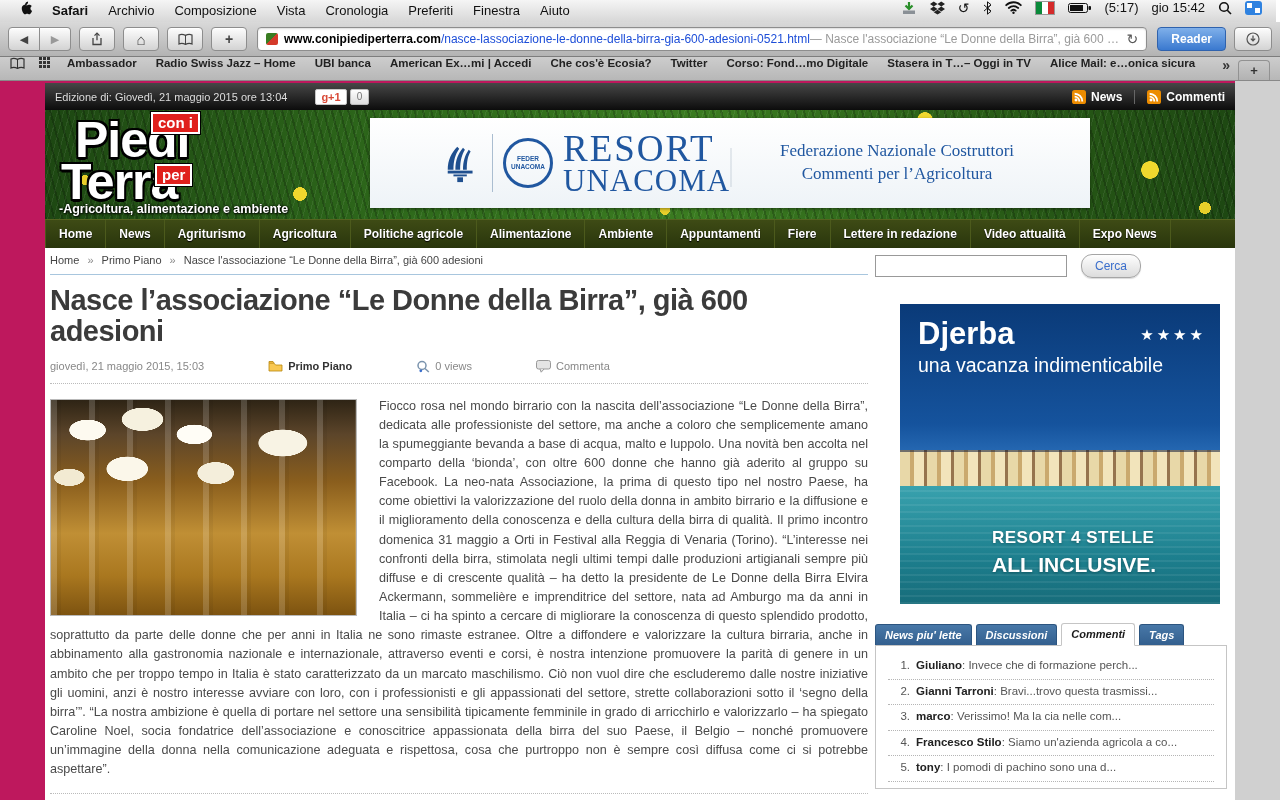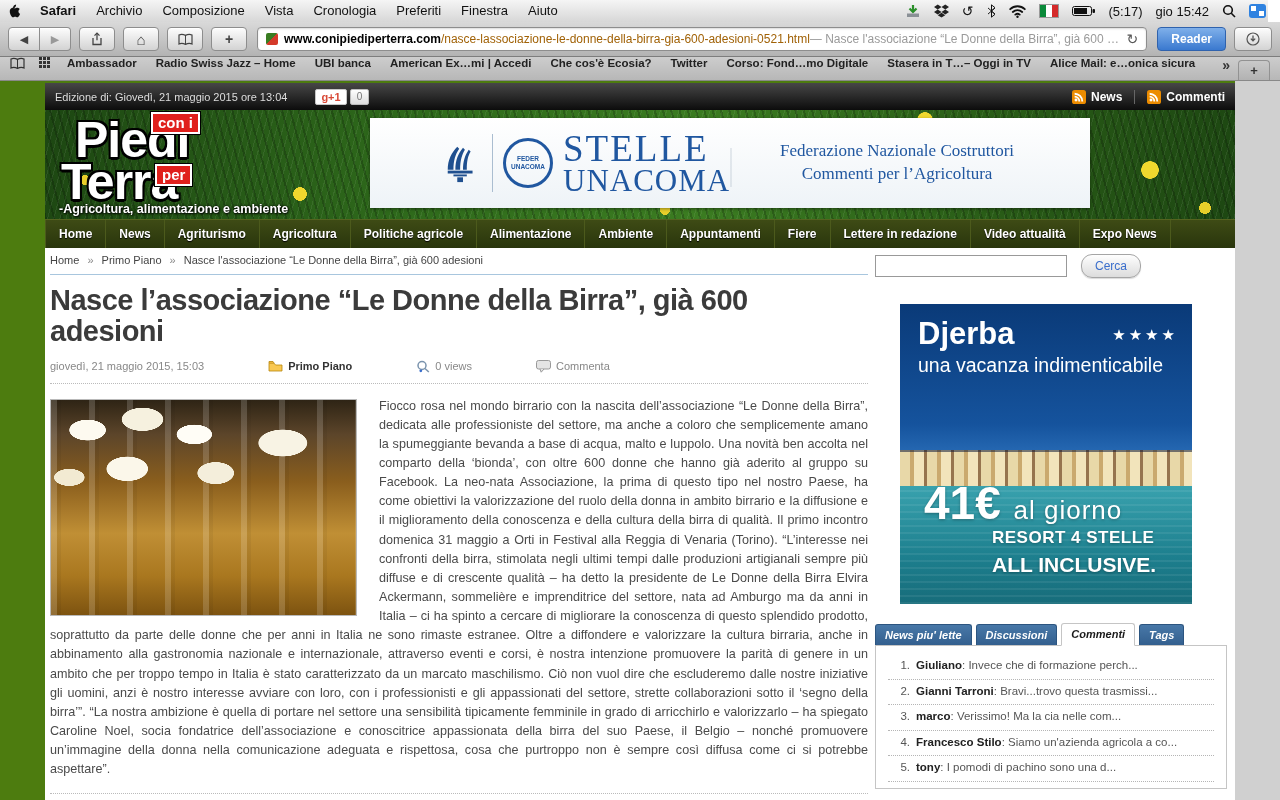--- a/index.html
+++ b/index.html
@@ -1,20 +1,20 @@
 <!DOCTYPE html>
 <html><head>
 <meta charset="utf-8">
 <style>
   html,body{margin:0;padding:0;}
   body{width:1280px;height:800px;overflow:hidden;font-family:"Liberation Sans",sans-serif;background:#fff;}
   #app{position:relative;width:1280px;height:800px;overflow:hidden;}
 
   
-  .menubar{position:absolute;top:0;left:0;right:12px;height:22px;background:linear-gradient(#f5f5f5,#d7d7d7);border-bottom:1px solid #8e8e8e;display:flex;align-items:center;padding:0 2px;font-size:13px;color:#111;}
+  .menubar{position:absolute;top:0;left:0;right:4px;height:22px;background:linear-gradient(#f5f5f5,#d7d7d7);border-bottom:1px solid #8e8e8e;display:flex;align-items:flex-start;padding:0 14px;font-size:13px;color:#111;}
   .menubar .mitem{padding:0 10px;line-height:22px;}
   .menubar .app-name{font-weight:bold;}
   .apple-wrap{padding:0 8px 0 6px;display:flex;align-items:center;}
   .mstatus{margin-left:auto;display:flex;align-items:center;gap:13px;}
   .mstatus .sicon{display:flex;align-items:center;}
   .flag-it{display:inline-flex;width:18px;height:12px;border:1px solid #999;}
   .flag-it i{flex:1;}
   .flag-it i:nth-child(1){background:#0a8a3a;}
   .flag-it i:nth-child(2){background:#fff;}
   .flag-it i:nth-child(3){background:#d42a2a;}
@@ -31,35 +31,35 @@
   .navgrp{display:inline-flex;}
   .navgrp .tbtn{width:30px;border-radius:0;font-size:11px;}
   .navgrp .tbtn:first-child{border-radius:4px 0 0 4px;}
   .navgrp .tbtn:last-child{border-radius:0 4px 4px 0;border-left:none;color:#999;}
   .tbtn.sq{width:34px;margin-left:8px;}
   .glyph-home{font-size:15px;line-height:15px;}
   .glyph-plus{font-size:14px;font-weight:bold;}
   .urlfield{flex:1;height:22px;margin:0 10px;background:#fff;border:1px solid #8d8d8d;border-radius:4px;display:flex;align-items:center;padding:0 8px;font-size:12px;white-space:nowrap;overflow:hidden;box-shadow:inset 0 1px 2px rgba(0,0,0,.15);}
   .favicon{width:12px;height:12px;margin-right:6px;flex:0 0 auto;background:linear-gradient(135deg,#3a7d22 50%,#d43a2a 50%);border-radius:2px;}
   .url-domain{color:#000;font-weight:bold;}
-  .url-path{color:#a16207;}
+  .url-path{color:#1d4ed8;}
   .url-title{color:#9a9a9a;flex:1;overflow:hidden;text-overflow:ellipsis;}
   .reload-g{color:#555;font-size:14px;margin-left:6px;}
   .reader-btn{height:22px;padding:0 13px;border-radius:4px;background:linear-gradient(#7fb0ea,#3a79cf);border:1px solid #2f62ad;color:#fff;font-size:12px;font-weight:bold;display:inline-flex;align-items:center;}
   .dl-btn{width:36px;margin-left:8px;}
 
   
   .bmbar{position:absolute;top:57px;left:0;right:0;height:23px;background:linear-gradient(#cdcdcd,#b7b7b7);border-bottom:1px solid #898989;display:flex;align-items:flex-start;padding:0 10px;font-size:11.5px;font-weight:bold;color:#222;}
   .bmicon{margin-right:14px;display:flex;align-items:center;}
   .bmitem{margin-right:19px;white-space:nowrap;}
   .bm-chev{margin-left:auto;font-size:14px;color:#333;padding:0 8px;}
   .newtab{width:30px;height:19px;border:1px solid #929292;border-bottom:none;border-radius:4px 4px 0 0;background:linear-gradient(#c9c9c9,#b2b2b2);display:flex;align-items:center;justify-content:center;color:#333;font-size:13px;align-self:flex-end;}
 
   
-  .page{position:absolute;top:81px;left:0;right:0;bottom:0;background:#4d7c0f;overflow:hidden;}
+  .page{position:absolute;top:81px;left:0;right:0;bottom:0;background:#be185d;overflow:hidden;}
   .gutter-right{position:absolute;top:0;right:0;width:45px;height:100%;background:#d0d0d0;}
   .wrapper{position:absolute;left:45px;top:2px;width:1190px;}
 
   .siteblack{height:27px;background:linear-gradient(#474747,#0c0c0c);display:flex;align-items:center;padding:0 10px;color:#ddd;font-size:11px;}
   .gplus{margin-left:28px;display:inline-flex;align-items:center;}
   .gplus .gp-btn{background:#fff;border:1px solid #c6c6c6;border-radius:2px;color:#d94a38;font-weight:bold;font-size:11px;padding:0 5px;line-height:14px;}
   .gplus .gp-count{background:linear-gradient(#fefefe,#dedede);border:1px solid #bbb;border-radius:2px;color:#777;font-size:10px;padding:0 6px;line-height:14px;margin-left:3px;}
   .hdr-rss{margin-left:auto;display:flex;align-items:center;gap:8px;color:#fff;font-weight:bold;font-size:12px;}
   .hdr-rss .vsep{width:1px;height:14px;background:#666;margin:0 4px;}
   .rss-link{display:inline-flex;align-items:center;gap:5px;color:#fff;}
@@ -122,21 +122,21 @@
     radial-gradient(ellipse 40px 22px at 76% 20%,#f8f3e4 60%,transparent 62%),
     repeating-linear-gradient(90deg,rgba(255,255,255,.16) 0 6px,rgba(0,0,0,.05) 6px 10px,transparent 10px 38px),
     linear-gradient(180deg,#2e2415 0%,#5c452a 16%,#8a5e1d 38%,#c08f35 62%,#a9771f 82%,#7d5310 100%);}
   .sharerow{clear:none;margin-top:14px;padding:7px 4px;border-top:1px dotted #bbb;border-bottom:1px dotted #bbb;display:flex;justify-content:flex-end;gap:7px;}
 
   
   .sidebar{position:absolute;left:830px;top:6px;width:352px;}
   .searchrow{display:flex;align-items:center;gap:14px;}
   .searchrow input{width:182px;height:20px;border:1px solid #999;font-size:12px;padding:0 4px;}
   .cerca-btn{height:22px;padding:0 13px;border-radius:11px;border:1px solid #a5a5a5;background:linear-gradient(#fefefe,#dcdcdc);color:#3a6ecc;font-size:12px;display:inline-flex;align-items:center;box-shadow:0 1px 1px rgba(0,0,0,.15);}
-  .ad{position:relative;width:292px;height:300px;margin:26px 0 0 25px;overflow:hidden;background:linear-gradient(180deg,#0a3a78 0%,#15539d 40%,#2a6eb8 52%);}
+  .ad{position:relative;width:320px;height:300px;margin:26px 0 0 25px;overflow:hidden;background:linear-gradient(180deg,#0a3a78 0%,#15539d 40%,#2a6eb8 52%);}
   .ad-buildings{position:absolute;left:0;right:0;top:146px;height:36px;background:repeating-linear-gradient(90deg,#e8d8a8 0 10px,#caa96e 10px 14px,#f2e4bb 14px 24px,#96744e 24px 27px);border-top:2px solid rgba(15,25,55,.55);}
   .ad-pool{position:absolute;left:0;right:0;top:182px;bottom:0;background:repeating-linear-gradient(0deg,rgba(255,255,255,.07) 0 2px,transparent 2px 7px),linear-gradient(180deg,#39a2ae,#1d7f8e 60%,#176c7a);}
   .ad .ad-title{position:absolute;left:18px;top:12px;color:#fff;font-size:31px;font-weight:bold;}
   .ad .ad-stars{position:absolute;right:14px;top:22px;color:#fff;font-size:15px;letter-spacing:3px;}
   .ad .ad-sub{position:absolute;left:18px;top:50px;color:#fff;font-size:19.5px;font-weight:normal;}
   .ad .ad-price{position:absolute;left:24px;top:176px;color:#fff;font-size:46px;font-weight:bold;line-height:1;text-shadow:0 1px 3px rgba(0,0,0,.3);}
   .ad .ad-price small{font-size:26px;font-weight:normal;letter-spacing:1px;}
   .ad .ad-l2{position:absolute;left:92px;top:224px;color:#fff;font-size:17px;font-weight:bold;letter-spacing:.5px;text-shadow:0 1px 3px rgba(0,0,0,.3);}
   .ad .ad-l3{position:absolute;left:92px;top:249px;color:#fff;font-size:21px;font-weight:bold;text-shadow:0 1px 3px rgba(0,0,0,.3);}
   .tabs{display:flex;gap:4px;margin-top:19px;align-items:flex-end;position:relative;z-index:2;font-style:italic;}
@@ -340,21 +340,21 @@
               <path d="M6 29c0-10 4-18 10-24l2 2c-4 6-6 12-6 22z"></path>
               <path d="M14 29c0-10 3-17 8-23l2 2c-3 5-5 11-5 21z"></path>
               <path d="M22 29c0-9 2-15 6-21l2 2c-3 5-4 10-4 19z"></path>
               <rect x="6" y="30" width="26" height="3"></rect>
               <rect x="12" y="34" width="14" height="2"></rect>
               <rect x="16" y="37" width="6" height="5"></rect>
             </svg>
           <span class="bsep"></span>
           <span class="seal">FEDER UNACOMA</span>
           <span class="brand">
-            <div class="br1">STELLE</div>
+            <div class="br1">RESORT</div>
             <div class="br2">UNACOMA</div>
           </span>
           <span class="gearwm"></span>
           <span class="bright">
             <div>Federazione Nazionale Costruttori</div>
             <div>Commenti per l’Agricoltura</div>
           </span>
         </div>
       </div>
 
@@ -433,21 +433,20 @@
             <input type="text" value="" style="">
             <span class="cerca-btn clickable">Cerca</span>
           </div>
 
           <div class="ad clickable">
             <div class="ad-buildings"></div>
             <div class="ad-pool"></div>
             <div class="ad-title">Djerba</div>
             <div class="ad-stars">★★★★</div>
             <div class="ad-sub">una vacanza indimenticabile</div>
-            <div class="ad-price"><span>41€</span> <small>al giorno</small></div>
             <div class="ad-l2">RESORT 4 STELLE</div>
             <div class="ad-l3">ALL INCLUSIVE.</div>
           </div>
 
           <div class="tabs">
             <span class="tab clickable">News piu' lette</span>
             <span class="tab clickable">Discussioni</span>
             <span class="tab active clickable">Commenti</span>
             <span class="tab clickable">Tags</span>
           </div>

